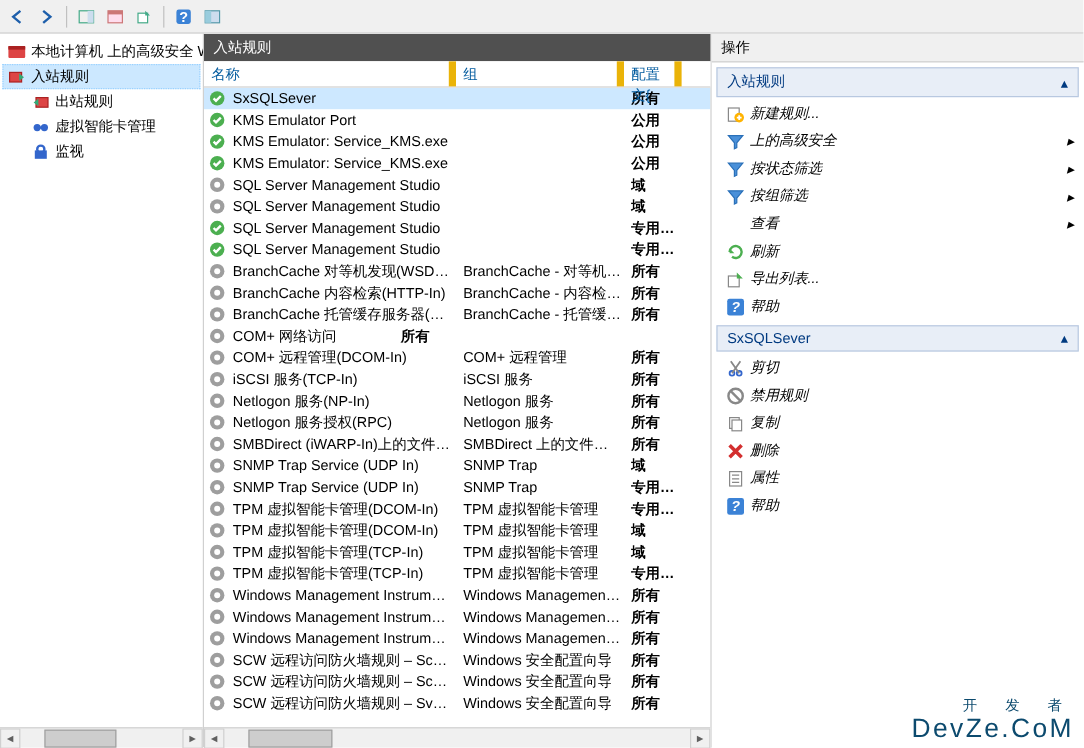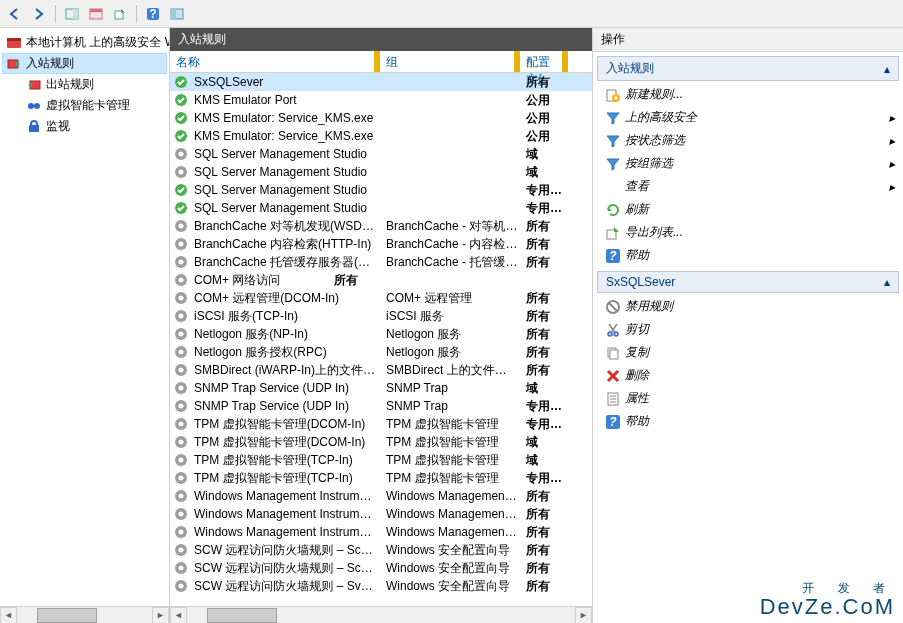--- a/index.html
+++ b/index.html
@@ -571,35 +571,35 @@
           </div>
         </div>
       <div class="action-group-hdr" style="margin-top:4px">
         <span>SxSQLSever</span>
         <span>▴</span>
       </div>
       <div id="group2-items">
           <div class="action-item">
             <span class="icn">
               <svg width="16" height="16">
-                <circle cx="8" cy="8" r="6" fill="none" stroke="#888" stroke-width="2"></circle>
-                <path d="M4 4 L12 12" stroke="#888" stroke-width="2"></path>
-              </svg>
-            </span>
-            <span>禁用规则</span>
-          </div>
-          <div class="action-item">
-            <span class="icn">
-              <svg width="16" height="16">
                 <circle cx="5" cy="12" r="2" fill="none" stroke="#36c" stroke-width="1.5"></circle>
                 <circle cx="11" cy="12" r="2" fill="none" stroke="#36c" stroke-width="1.5"></circle>
                 <path d="M5 12 L12 2 M11 12 L4 2" stroke="#888" stroke-width="1.5"></path>
               </svg>
             </span>
             <span>剪切</span>
+          </div>
+          <div class="action-item">
+            <span class="icn">
+              <svg width="16" height="16">
+                <circle cx="8" cy="8" r="6" fill="none" stroke="#888" stroke-width="2"></circle>
+                <path d="M4 4 L12 12" stroke="#888" stroke-width="2"></path>
+              </svg>
+            </span>
+            <span>禁用规则</span>
           </div>
           <div class="action-item">
             <span class="icn">
               <svg width="16" height="16">
                 <rect x="3" y="3" width="8" height="9" fill="#fff" stroke="#888"></rect>
                 <rect x="5" y="5" width="8" height="9" fill="#fff" stroke="#888"></rect>
               </svg>
             </span>
             <span>复制</span>
           </div>

